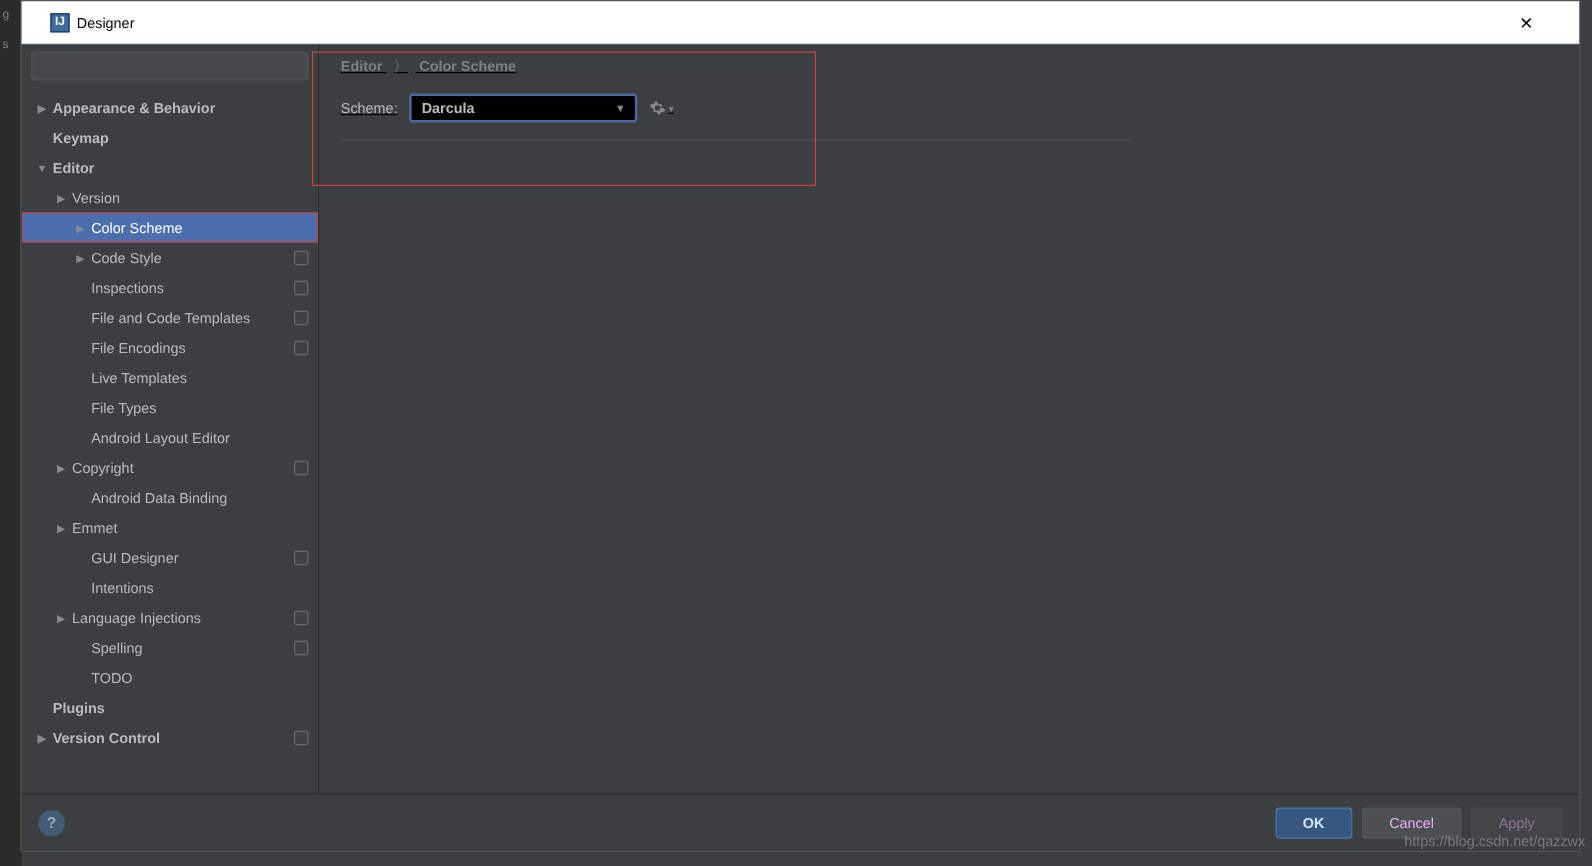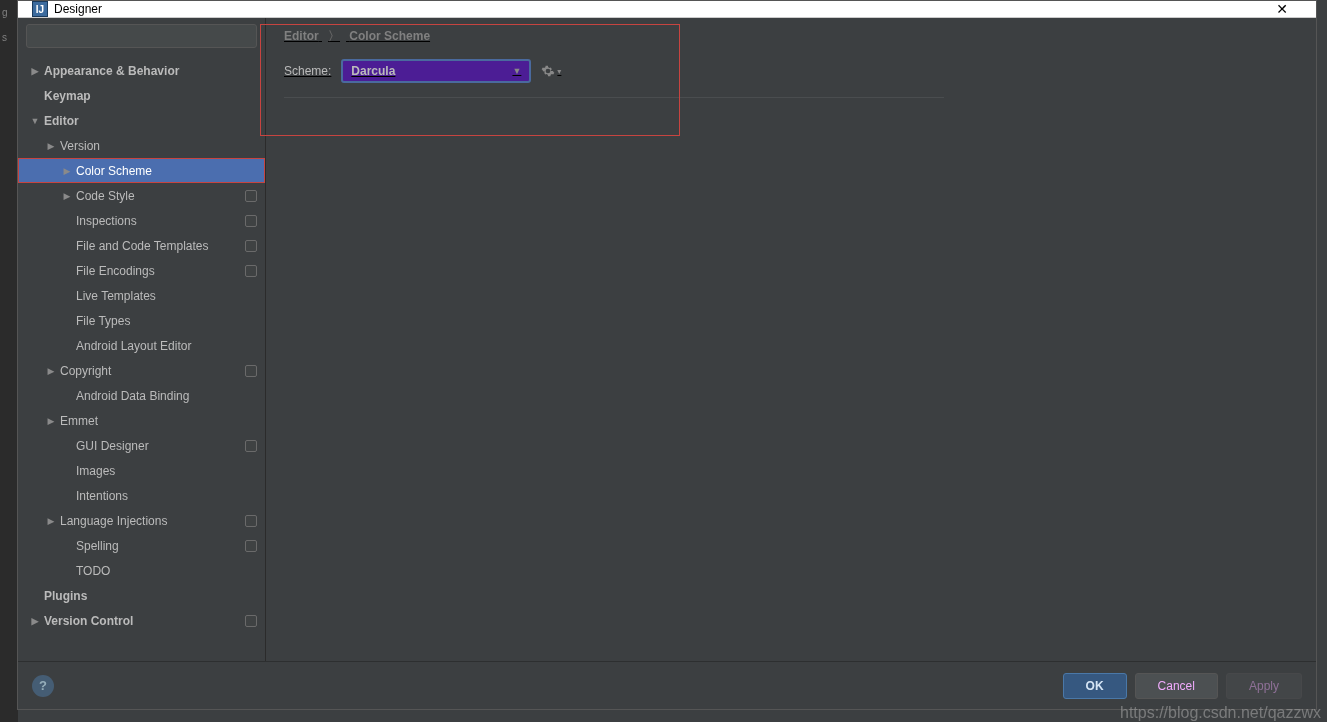--- a/index.html
+++ b/index.html
@@ -3,21 +3,21 @@
 <meta charset="utf-8">
 <style>
 * { margin: 0; padding: 0; box-sizing: border-box; font-family: "Segoe UI", Arial, sans-serif; }
 body { background: #3c3f41; width: 1327px; height: 722px; overflow: hidden; position: relative; }
 
 .bg-strip { position: absolute; left: 0; top: 0; width: 18px; height: 722px; background: #2b2b2b; z-index: 0; }
 .bg-marker { color: #808080; font-size: 10px; padding-left: 2px; line-height: 25px; }
 
 .window { position: absolute; left: 17px; top: 0; width: 1300px; height: 710px; background: #3c3f41; border: 1px solid #555; display: flex; flex-direction: column; z-index: 1; }
 
-.titlebar { height: 17px; background: #fff; display: flex; align-items: center; padding: 0 14px; border-bottom: 1px solid #ccc; }
+.titlebar { height: 36px; background: #fff; display: flex; align-items: center; padding: 0 24px; border-bottom: 1px solid #ccc; }
 .titlebar-icon { width: 16px; height: 16px; background: #3c6b9e; display: inline-flex; align-items: center; justify-content: center; color: #fff; font-size: 10px; font-weight: bold; border: 1px solid #1a3a5c; }
 .titlebar-text { color: #000; font-size: 12px; margin-left: 6px; flex: 1; }
 .titlebar-close { width: 40px; text-align: center; font-size: 14px; color: #000; cursor: pointer; }
 
 .body { flex: 1; display: flex; background: #3c3f41; overflow: hidden; }
 
 .sidebar { width: 248px; background: #3c3f41; border-right: 1px solid #2b2b2b; display: flex; flex-direction: column; }
 .search-wrap { padding: 6px 8px; }
 .search { width: 100%; height: 24px; background: #45494a; border: 1px solid #555; border-radius: 3px; color: #bbb; font-size: 12px; padding: 0 6px 0 22px; position: relative; }
 .search-box { position: relative; }
@@ -42,33 +42,33 @@
 .lvl1 { padding-left: 26px; }
 .lvl2 { padding-left: 42px; }
 
 .main { flex: 1; background: #3c3f41; padding: 10px 18px; position: relative; text-decoration: underline; }
 .breadcrumb { color: #808080; font-size: 12px; font-weight: bold; margin-bottom: 14px; }
 .breadcrumb .sep { margin: 0 6px; color: #666; }
 .highlight-box { position: absolute; left: -6px; top: 6px; width: 420px; height: 112px; border: 1px solid #c74440; pointer-events: none; }
 
 .scheme-row { display: flex; align-items: center; gap: 10px; margin-top: 6px; padding-bottom: 14px; border-bottom: 1px solid #4a4d4f; width: 660px; }
 .scheme-label { color: #bbbbbb; font-size: 12px; }
-.scheme-select { width: 190px; height: 24px; background: #4c1d95; border: 2px solid #4a6a9e; border-radius: 3px; display: flex; align-items: center; padding: 0 8px; color: #bbb; font-size: 12px; font-weight: bold; justify-content: space-between; cursor: pointer; }
+.scheme-select { width: 190px; height: 24px; background: #000000; border: 2px solid #4a6a9e; border-radius: 3px; display: flex; align-items: center; padding: 0 8px; color: #bbb; font-size: 12px; font-weight: bold; justify-content: space-between; cursor: pointer; }
 .scheme-select .dd { color: #888; font-size: 9px; }
 .gear { color: #888; font-size: 13px; cursor: pointer; display: flex; align-items: center; gap: 2px; }
 .gear-caret { font-size: 8px; }
 
 .footer { height: 48px; border-top: 1px solid #2d2f30; display: flex; align-items: center; padding: 0 14px; background: #3c3f41; }
 .help { width: 22px; height: 22px; border-radius: 50%; background: #4a6a8a; color: #bde; display: flex; align-items: center; justify-content: center; font-size: 13px; font-weight: bold; cursor: pointer; opacity: 0.7; }
 .footer-spacer { flex: 1; }
 .btn { height: 26px; padding: 0 22px; border-radius: 3px; font-size: 12px; margin-left: 8px; cursor: pointer; border: 1px solid #555; background: #4c5052; color: #f0abfc; }
 .btn.primary { background: #365880; border-color: #4a78a8; color: #d4e4f4; font-weight: bold; }
 .btn.disabled { opacity: 0.45; cursor: default; }
 
-.watermark { position: absolute; right: 6px; bottom: 0; color: #aaa; font-size: 16px; opacity: 0.55; z-index: 2; font-family: Arial, sans-serif; }
+.watermark { position: absolute; right: 6px; bottom: 14px; color: #aaa; font-size: 12px; opacity: 0.55; z-index: 2; font-family: Arial, sans-serif; }
 </style>
 </head>
 <body>
 
 <div class="bg-strip">
   <div class="bg-marker">g</div>
     <div class="bg-marker"></div>
     <div class="bg-marker">s</div>
 </div>
 
@@ -157,24 +157,20 @@
             <span class="tree-label">Android Data Binding</span>
           </div>
           <div class="tree-item lvl1">
             <span class="tree-arrow right"></span>
             <span class="tree-label">Emmet</span>
           </div>
           <div class="tree-item lvl2">
             <span class="tree-arrow none"></span>
             <span class="tree-label">GUI Designer</span>
             <span class="tree-badge"></span>
-          </div>
-          <div class="tree-item lvl2">
-            <span class="tree-arrow none"></span>
-            <span class="tree-label">Images</span>
           </div>
           <div class="tree-item lvl2">
             <span class="tree-arrow none"></span>
             <span class="tree-label">Intentions</span>
           </div>
           <div class="tree-item lvl1">
             <span class="tree-arrow right"></span>
             <span class="tree-label">Language Injections</span>
             <span class="tree-badge"></span>
           </div>

